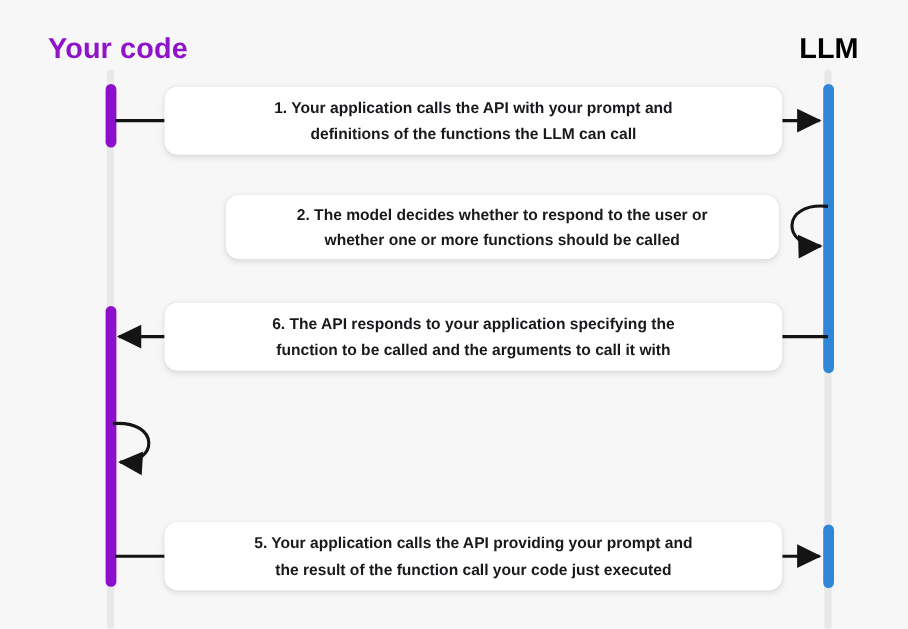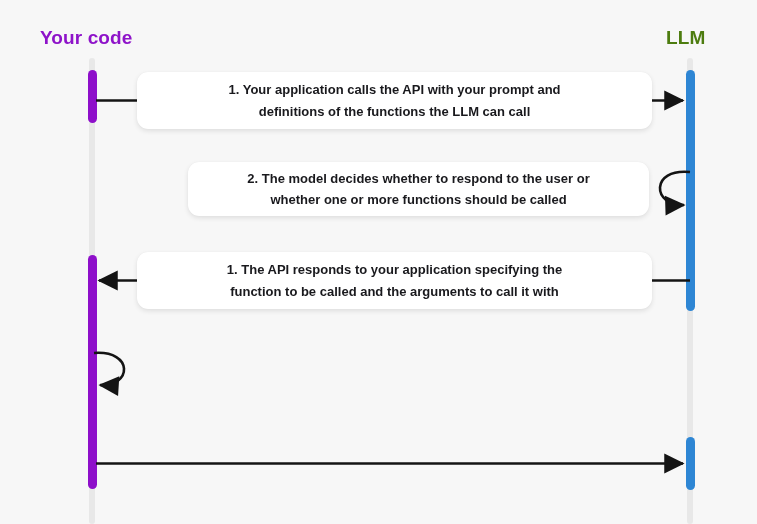--- a/index.html
+++ b/index.html
@@ -18,33 +18,33 @@
     position: relative;
     width: 757px;
     height: 524px;
     background: #f7f7f7;
   }
 
   
   .col-label {
     position: absolute;
     font-weight: bold;
-    font-size: 19px;
+    font-size: 24px;
     letter-spacing: 0.1px;
     white-space: nowrap;
   }
   #label-your-code {
     left: 40px;
     top: 27px;
     color: #8e13c9;
   }
   #label-llm {
     left: 666px;
     top: 27px;
-    color: #4d7c0f;
+    color: #000000;
   }
 
   
   .lifeline-base {
     position: absolute;
     top: 58px;
     width: 6px;
     height: 466px;
     background: #e8e8e8;
     border-radius: 3px;
@@ -140,19 +140,23 @@
     <div class="step-text">1. Your application calls the API with your prompt and
 definitions of the functions the LLM can call</div>
   </div>
 
   <div class="step-box" id="step-box-2">
     <div class="step-text">2. The model decides whether to respond to the user or
 whether one or more functions should be called</div>
   </div>
 
   <div class="step-box" id="step-box-3">
-    <div class="step-text">1. The API responds to your application specifying the
+    <div class="step-text">6. The API responds to your application specifying the
 function to be called and the arguments to call it with</div>
   </div>
 
 
+  <div class="step-box" id="step-box-5">
+    <div class="step-text">5. Your application calls the API providing your prompt and
+the result of the function call your code just executed</div>
+  </div>
 
 </div>
 
 </body></html>

